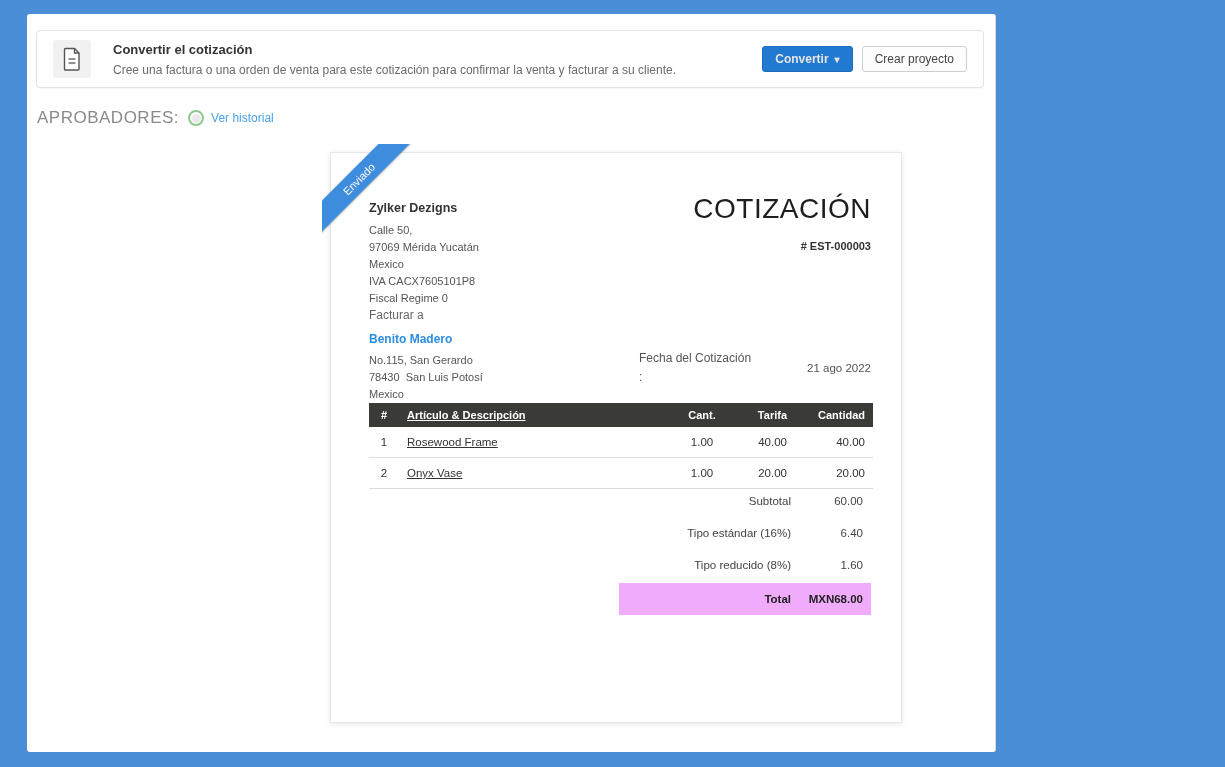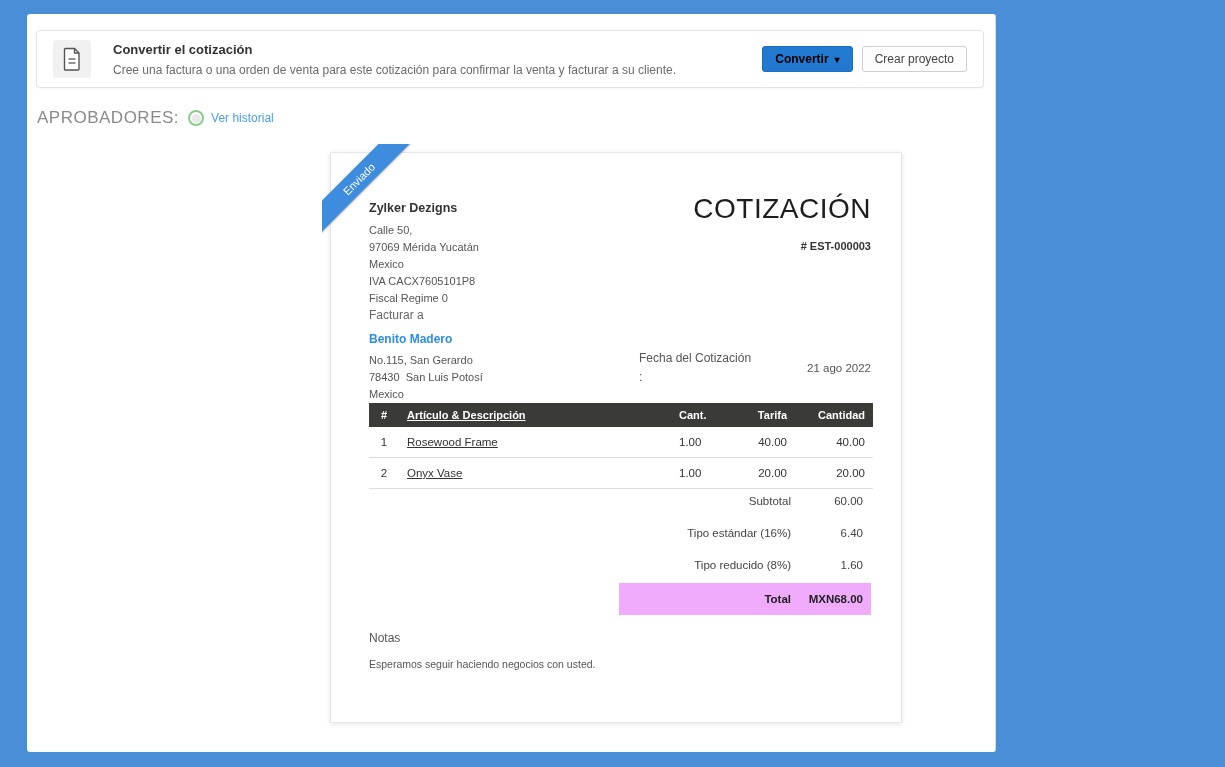--- a/index.html
+++ b/index.html
@@ -27,21 +27,21 @@
   }
   .banner-text { margin-left:22px; flex:1 1 auto; }
   .banner-title { font-size:13px; font-weight:bold; color:#333; }
   .banner-sub { font-size:12px; color:#6b6b6b; margin-top:6px; }
   .banner-actions { display:flex; align-items:center; gap:9px; flex:0 0 auto; }
   .btn {
     font-size:12px; border-radius:3px; padding:6px 12px; cursor:pointer;
     font-family:"Liberation Sans", sans-serif; line-height:1;
   }
   .btn-primary {
-    background:#2179d0; color:#000000; border:1px solid #1d6cbd; font-weight:bold;
+    background:#2179d0; color:#e5e5e5; border:1px solid #1d6cbd; font-weight:bold;
   }
   .btn-primary .caret { font-size:10px; margin-left:6px; }
   .btn-default {
     background:#fdfdfd; color:#444; border:1px solid #cfcfcf;
   }
   
   .approvers {
     position:absolute; left:10px; top:94px; display:flex; align-items:center;
   }
   .approvers-label {
@@ -90,21 +90,21 @@
   .items th {
     background:#3a3a37; color:#fff; font-size:11px; font-weight:bold;
     padding:6px 8px; white-space:nowrap;
   }
   .items td {
     font-size:11.5px; color:#333; padding:9px 8px;
     border-bottom:1px solid #dedede;
   }
   .col-num { width:30px; text-align:center; }
   .col-item { text-align:left;text-decoration:underline; }
-  .col-qty { width:62px; text-align:left; }
+  .col-qty { width:62px; text-align:center; }
   .col-rate { width:62px; text-align:right; }
   .col-amt { width:78px; text-align:right; }
   
   .totals { position:absolute; right:30px; top:332px; width:252px; }
   .trow { display:flex; align-items:center; padding:10px 8px; }
   .tlabel { flex:1; text-align:right; font-size:11.5px; color:#444; }
   .tvalue { width:72px; text-align:right; font-size:11.5px; color:#444; }
   .trow.total { background:#f0abfc; margin-top:2px; }
   .trow.total .tlabel, .trow.total .tvalue { font-weight:bold; color:#222; }
   
@@ -226,19 +226,15 @@
             <div class="tlabel">Tipo reducido (8%)</div>
             <div class="tvalue">1.60</div>
           </div>
         </div>
       <div class="trow total">
         <div class="tlabel">Total</div>
         <div class="tvalue">MXN68.00</div>
       </div>
     </div>
 
-    <div class="notes">
-      <div class="notes-label">Notas</div>
-      <div class="notes-text">Esperamos seguir haciendo negocios con usted.</div>
-    </div>
 
   </div>
 </div>
 
 </body></html>

